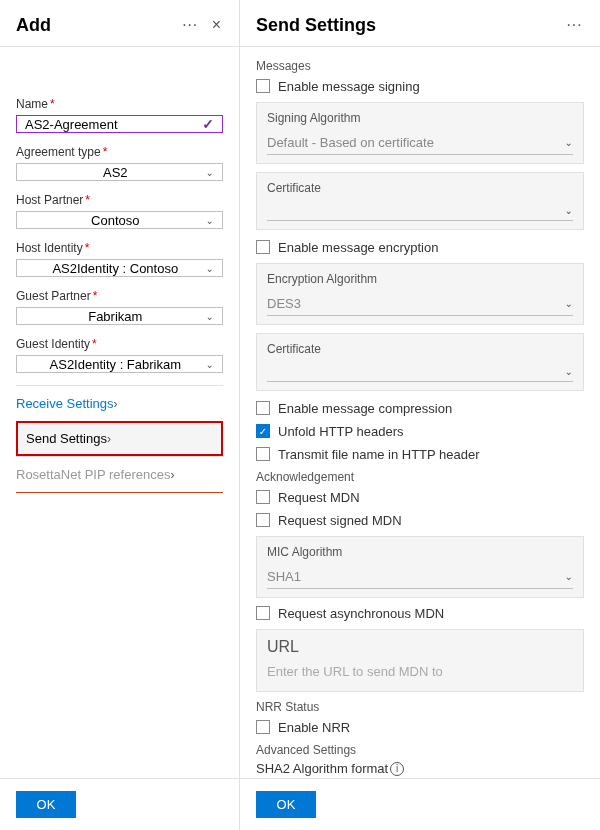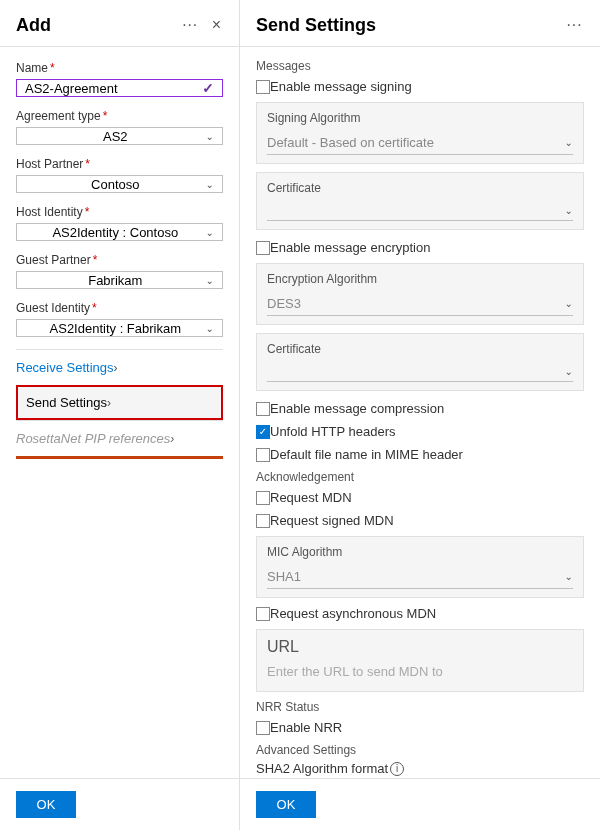--- a/index.html
+++ b/index.html
@@ -14,20 +14,21 @@
     }
 
     
     .left-panel {
       width: 240px;
       min-width: 240px;
       border-right: 1px solid #e0e0e0;
       display: flex;
       flex-direction: column;
       background: #fff;
+      gap: 36px;
     }
 
     .left-header {
       display: flex;
       align-items: center;
       justify-content: space-between;
       padding: 14px 16px 10px 16px;
       border-bottom: 1px solid #e0e0e0;
     }
 
@@ -113,22 +114,21 @@
 
     .nav-item {
       display: flex;
       align-items: center;
       padding: 10px 0;
       cursor: pointer;
       border-top: 1px solid #e0e0e0;
     }
 
     .nav-item:last-of-type {
-      border-bottom: 3px solid #c2410c;
-      font-style: italic;
+      border-bottom: 1px solid #c2410c;
     }
 
     .nav-item-label {
       color: #0078d4;
       font-size: 13px;
     }
 
     .nav-item.active {
       border: 2px solid #c00;
       padding: 8px 8px;
@@ -197,21 +197,21 @@
       margin-bottom: 6px;
       margin-top: 8px;
     }
 
     .section-label.first {
       margin-top: 0;
     }
 
     .checkbox-row {
       display: flex;
-      align-items: center;
+      gap: 8px;
       margin-bottom: 8px;
     }
 
     .checkbox-box {
       width: 14px;
       height: 14px;
       border: 1px solid #888;
       background: #fff;
       display: flex;
       align-items: center;
@@ -486,21 +486,21 @@
       <span class="checkbox-label">Enable message compression</span>
     </div>
 
     <div class="checkbox-row">
       <div class="checkbox-box checked"></div>
       <span class="checkbox-label">Unfold HTTP headers</span>
     </div>
 
     <div class="checkbox-row">
       <div class="checkbox-box"></div>
-      <span class="checkbox-label">Default file name in MIME header</span>
+      <span class="checkbox-label">Transmit file name in HTTP header</span>
     </div>
 
     <div class="section-label">Acknowledgement</div>
 
     <div class="checkbox-row">
       <div class="checkbox-box"></div>
       <span class="checkbox-label">Request MDN</span>
     </div>
 
     <div class="checkbox-row" style="margin-bottom:8px;">

